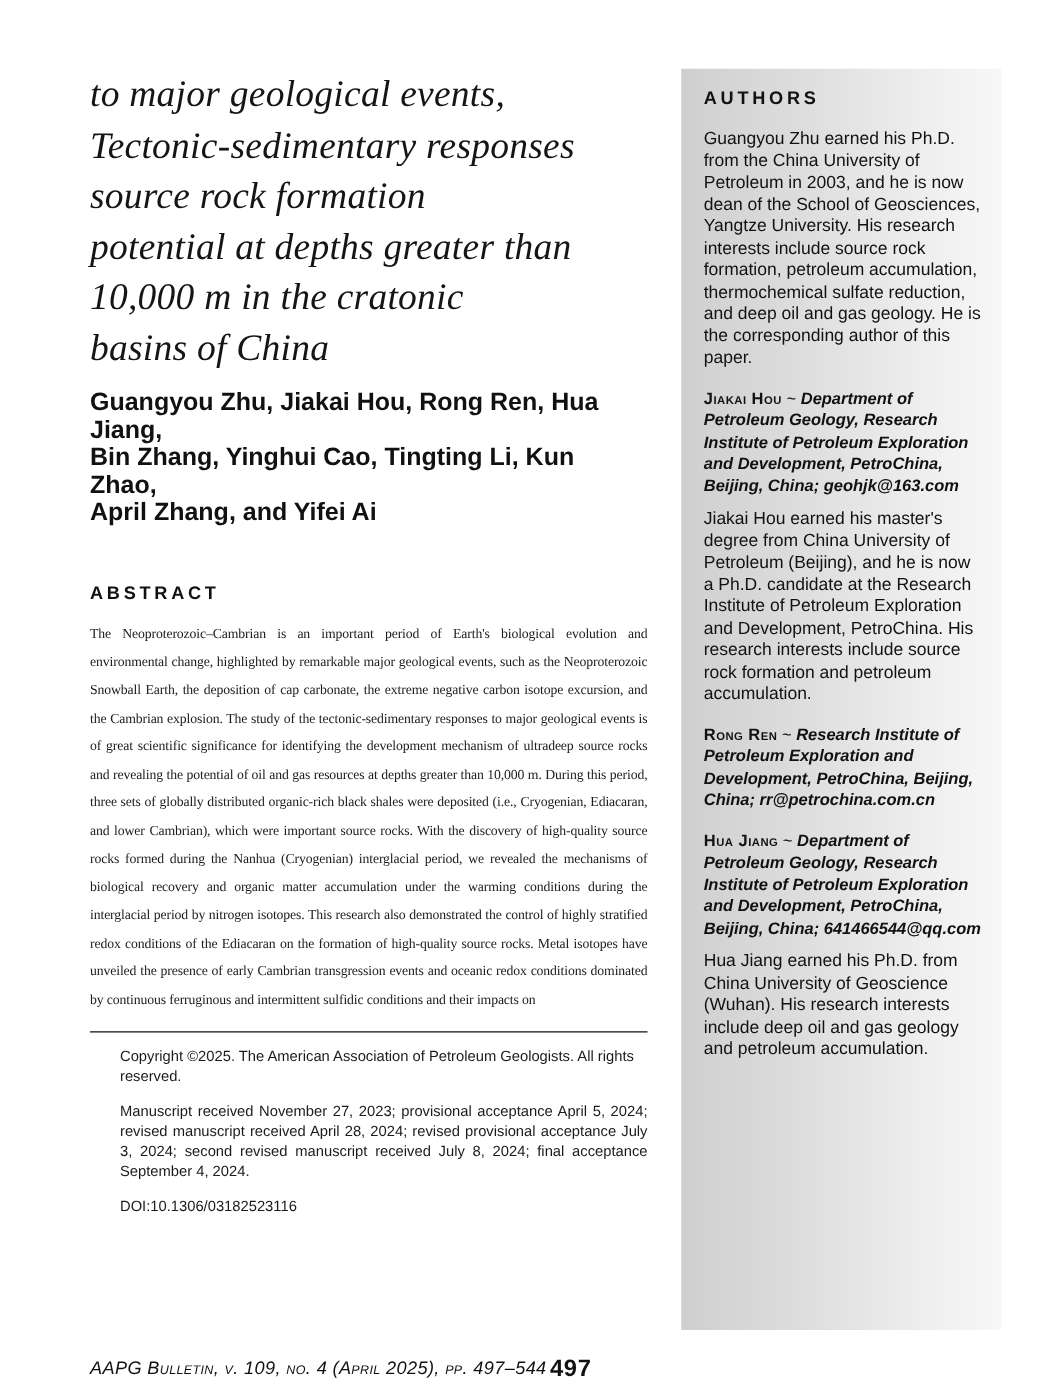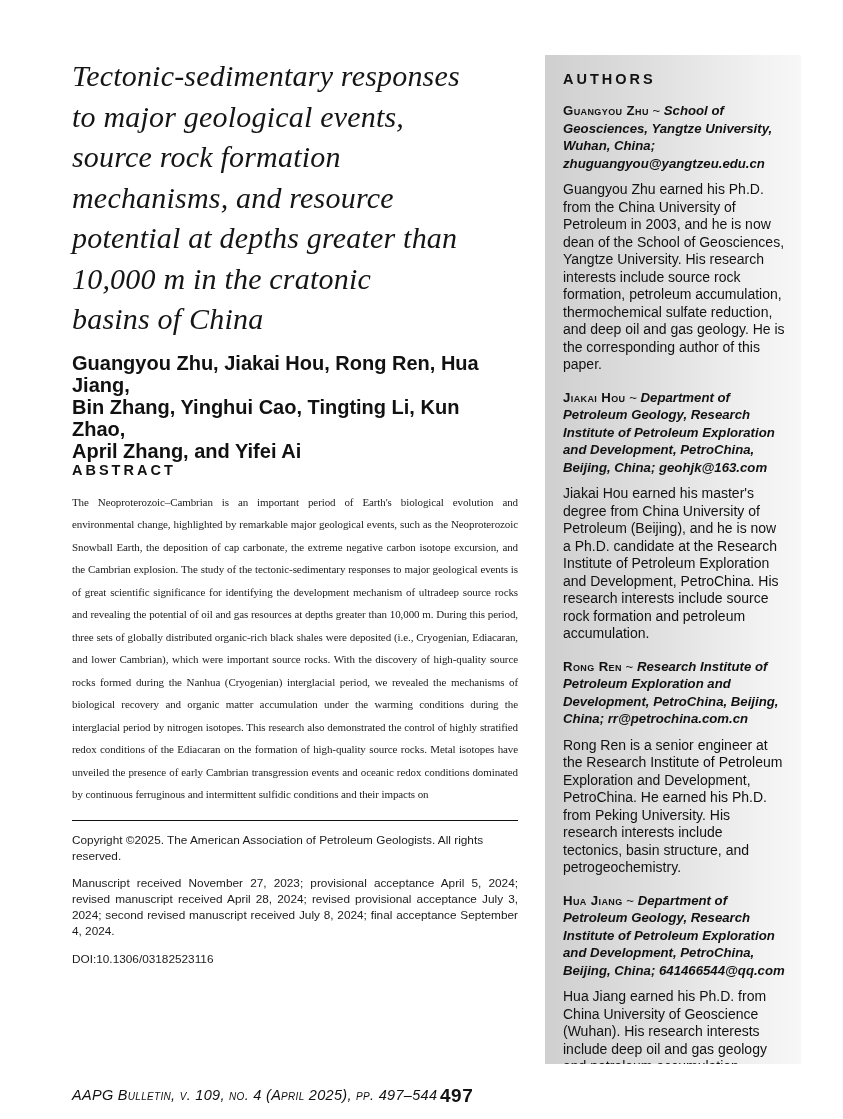--- a/index.html
+++ b/index.html
@@ -16,36 +16,37 @@
     font-style:italic;font-weight:normal;
     font-size:30px;line-height:40.5px;
     letter-spacing:0.2px;color:#151515;margin:0;
   }
   .authors-line{
     margin-top:12px;
     font-family:"Liberation Sans",sans-serif;
     font-weight:bold;font-size:20px;line-height:22px;color:#111;
   }
   .abstract-heading{
+    margin-top:46px;
     font-family:"Liberation Sans",sans-serif;
     font-weight:bold;font-size:14.5px;letter-spacing:3px;color:#111;
   }
   .abstract-body{
     margin-top:13px;
     font-size:11px;line-height:22.5px;
     text-align:justify;color:#1b1b1b;
     letter-spacing:-0.1px;
   }
   .foot-rule{
     border:none;border-top:1.6px solid #111;
     margin:14px 0 0 0;width:446px;
   }
   .footnotes{
     font-family:"Liberation Sans",sans-serif;
-    font-size:11.8px;line-height:16px;color:#1b1b1b;
+    font-size:11.8px;line-height:16px;color:#1b1b1b;margin-left:24px;
   }
   .fn-copyright{margin-top:11px;}
   .fn-history{margin-top:6px;text-align:justify;}
   .fn-doi{margin-top:0;}
   .page-footer{
     position:absolute;left:72px;top:1086px;width:700px;
     font-family:"Liberation Sans",sans-serif;color:#111;
   }
   .journal-line{
     display:inline-block;
@@ -77,24 +78,23 @@
   }
   .entry-bio{
     font-size:14px;line-height:17.5px;margin:9px 0 0 0;
   }
 </style>
 </head>
 <body>
 
 <div class="main-col">
   <h1 class="article-title">
+    <div>to major geological events,</div>
     <div>Tectonic-sedimentary responses</div>
-    <div>to major geological events,</div>
     <div>source rock formation</div>
-    <div>mechanisms, and resource</div>
     <div>potential at depths greater than</div>
     <div>10,000 m in the cratonic</div>
     <div>basins of China</div>
   </h1>
 
   <div class="authors-line">
     <div>Guangyou Zhu, Jiakai Hou, Rong Ren, Hua Jiang,</div>
     <div>Bin Zhang, Yinghui Cao, Tingting Li, Kun Zhao,</div>
     <div>April Zhang, and Yifei Ai</div>
   </div>
@@ -114,32 +114,30 @@
 
 <div class="page-footer">
   <span class="journal-line">AAPG Bulletin, v. 109, no. 4 (April 2025), pp. 497–544</span>
   <span class="page-number">497</span>
 </div>
 
 <aside class="sidebar">
   <h2 class="sidebar-heading">AUTHORS</h2>
 
   <div class="author-entry">
-    <p class="entry-head"><span class="author-name">Guangyou Zhu</span> <span>~</span> <span class="author-affil">School of Geosciences, Yangtze University, Wuhan, China; zhuguangyou@yangtzeu.edu.cn</span></p>
     <p class="entry-bio">Guangyou Zhu earned his Ph.D. from the China University of Petroleum in 2003, and he is now dean of the School of Geosciences, Yangtze University. His research interests include source rock formation, petroleum accumulation, thermochemical sulfate reduction, and deep oil and gas geology. He is the corresponding author of this paper.</p>
   </div>
 
   <div class="author-entry">
     <p class="entry-head"><span class="author-name">Jiakai Hou</span> <span>~</span> <span class="author-affil">Department of Petroleum Geology, Research Institute of Petroleum Exploration and Development, PetroChina, Beijing, China; geohjk@163.com</span></p>
     <p class="entry-bio">Jiakai Hou earned his master's degree from China University of Petroleum (Beijing), and he is now a Ph.D. candidate at the Research Institute of Petroleum Exploration and Development, PetroChina. His research interests include source rock formation and petroleum accumulation.</p>
   </div>
 
   <div class="author-entry">
     <p class="entry-head"><span class="author-name">Rong Ren</span> <span>~</span> <span class="author-affil">Research Institute of Petroleum Exploration and Development, PetroChina, Beijing, China; rr@petrochina.com.cn</span></p>
-    <p class="entry-bio">Rong Ren is a senior engineer at the Research Institute of Petroleum Exploration and Development, PetroChina. He earned his Ph.D. from Peking University. His research interests include tectonics, basin structure, and petrogeochemistry.</p>
   </div>
 
   <div class="author-entry">
     <p class="entry-head"><span class="author-name">Hua Jiang</span> <span>~</span> <span class="author-affil">Department of Petroleum Geology, Research Institute of Petroleum Exploration and Development, PetroChina, Beijing, China; 641466544@qq.com</span></p>
     <p class="entry-bio">Hua Jiang earned his Ph.D. from China University of Geoscience (Wuhan). His research interests include deep oil and gas geology and petroleum accumulation.</p>
   </div>
 
 </aside>
 
 </body></html>

